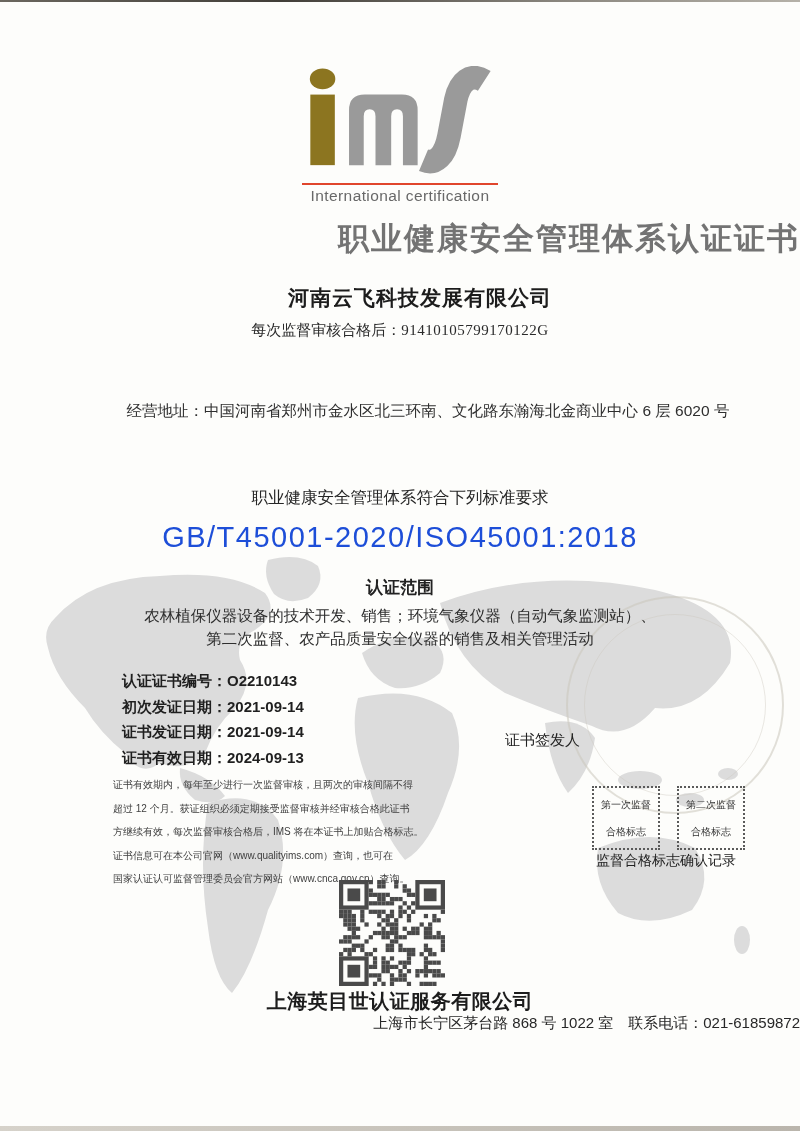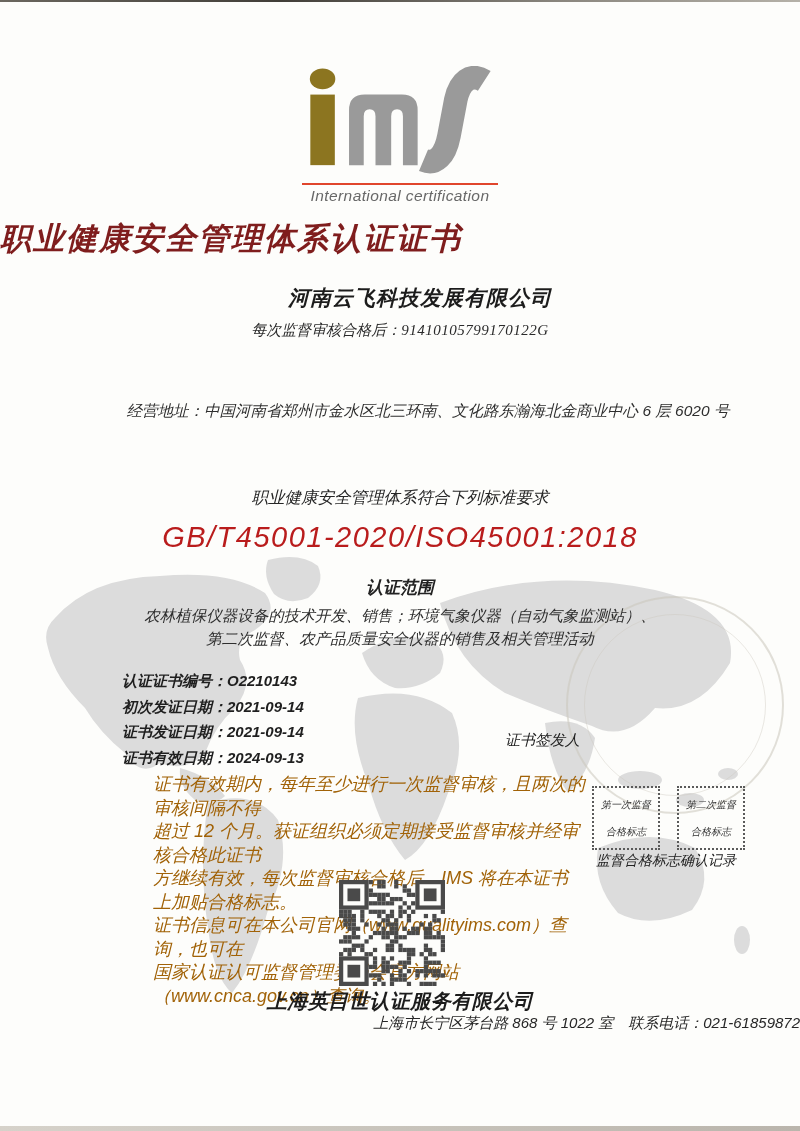--- a/index.html
+++ b/index.html
@@ -4,21 +4,20 @@
 <style>
   html,body{margin:0;padding:0;background:#e8e6e1;}
   .page{
     position:relative;
     width:800px;height:1131px;
     margin:0 auto;
     background:#fdfdfb;
     overflow:hidden;
     font-family:"Liberation Sans",sans-serif;
     color:#222;
-    font-style:italic;
   }
   
   .scan-edge-top{position:absolute;top:0;left:0;width:100%;height:2px;
     background:linear-gradient(90deg,#6b675f,#413e38 35%,#8a867e 70%,#b5b1a8);}
   .scan-edge-bottom{position:absolute;bottom:0;left:0;width:100%;height:5px;
     background:linear-gradient(90deg,#d6d2ca,#bab5ac);}
   
   .map-watermark{position:absolute;left:0;top:548px;width:800px;height:520px;pointer-events:none;}
   .map-watermark svg{width:100%;height:100%;}
   .map-watermark path,.map-watermark ellipse{fill:#dcdcdc;}
@@ -27,46 +26,46 @@
     border-radius:50%;border:2px solid rgba(203,198,188,.55);pointer-events:none;}
   .emboss-seal::after{content:"";position:absolute;inset:16px;border-radius:50%;
     border:1.5px solid rgba(203,198,188,.4);}
   
   .logo-wrap{position:absolute;top:66px;left:0;width:100%;display:flex;
     flex-direction:column;align-items:center;}
   .logo-svg{width:196px;height:114px;display:block;}
   .logo-rule{width:196px;height:2px;background:#e0452c;margin-top:3px;}
   .logo-caption{margin-top:2px;font-size:15.5px;color:#686868;letter-spacing:.4px;}
   
-  .cert-title{position:absolute;top:218px;left:0;width:100%;text-align:left;
-    font-size:31px;font-weight:700;letter-spacing:2px;color:#7f1d1d;}
+  .cert-title{position:absolute;top:218px;left:0;width:100%;text-align:right;
+    font-size:31px;font-weight:700;letter-spacing:2px;color:#737373;}
   .company-name{position:absolute;top:284px;left:0;width:100%;text-align:center;
     font-size:21px;font-weight:700;letter-spacing:1px;color:#1c1c1c;padding-left:20px;}
   .credit-line{position:absolute;top:321px;left:0;width:100%;text-align:center;
     font-size:15px;color:#2a2a2a;}
   .credit-line .num{font-family:"Liberation Serif",serif;letter-spacing:.5px;}
   .addr-line{position:absolute;left:0;width:100%;text-align:center;
     font-size:15.5px;color:#2e2e2e;}
   .addr-1{top:360px;} .addr-2{top:401px;padding-left:28px;}
   .std-intro{position:absolute;top:487px;left:0;width:100%;text-align:center;
     font-size:16.5px;color:#262626;font-weight:500;}
   .std-code{position:absolute;top:521px;left:0;width:100%;text-align:center;
-    font-size:29px;color:#b91c1c;letter-spacing:1.5px;font-weight:500;}
+    font-size:29px;color:#1d4ed8;letter-spacing:1.5px;font-weight:500;}
   .scope-head{position:absolute;top:576px;left:0;width:100%;text-align:center;
     font-size:17px;font-weight:700;color:#222;}
   .scope-line{position:absolute;left:0;width:100%;text-align:center;
     font-size:15.5px;color:#2e2e2e;}
   .scope-1{top:606px;} .scope-2{top:629px;}
   
   .cert-info{position:absolute;left:122px;top:668px;font-size:15px;color:#1f1f1f;
     font-weight:600;line-height:25.5px;}
   .signer{position:absolute;left:505px;top:731px;font-size:15px;color:#222;font-weight:500;}
   
-  .notice{position:absolute;left:113px;top:773px;width:432px;font-size:18px;
-    line-height:23.5px;color:#a16207;margin-left:40px;}
+  .notice{position:absolute;left:113px;top:773px;width:432px;font-size:10px;
+    line-height:23.5px;color:#404040;}
   
   .sup-box{position:absolute;top:786px;width:64px;height:54px;
     border:2px dotted #5a5a5a;display:flex;flex-direction:column;
     justify-content:space-around;align-items:center;padding:3px 0;}
   .sup-box span{font-size:10px;color:#333;}
   .sup-box-1{left:592px;} .sup-box-2{left:677px;}
   .sup-caption{position:absolute;left:586px;top:852px;width:160px;text-align:center;
     font-size:14px;color:#222;font-weight:500;}
   
   .qr{position:absolute;left:334px;top:880px;width:116px;height:106px;}

